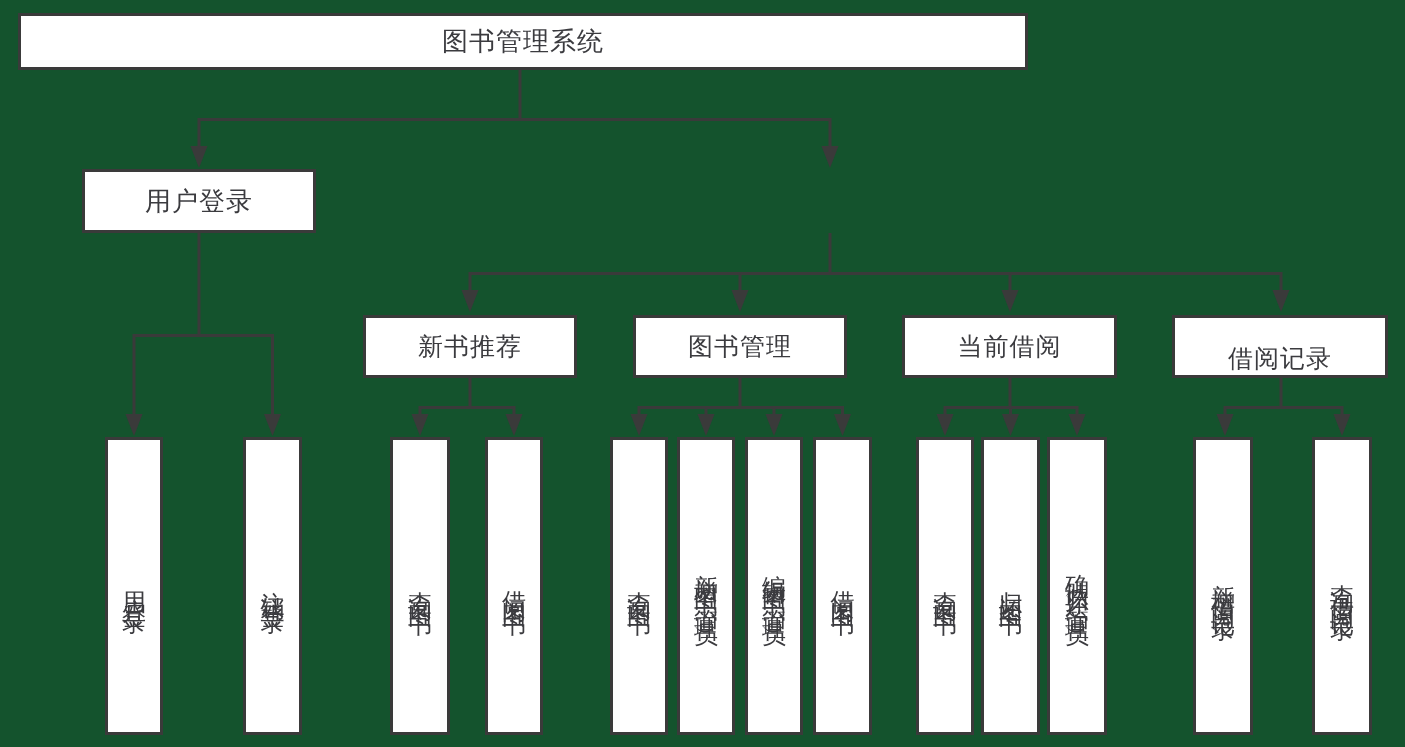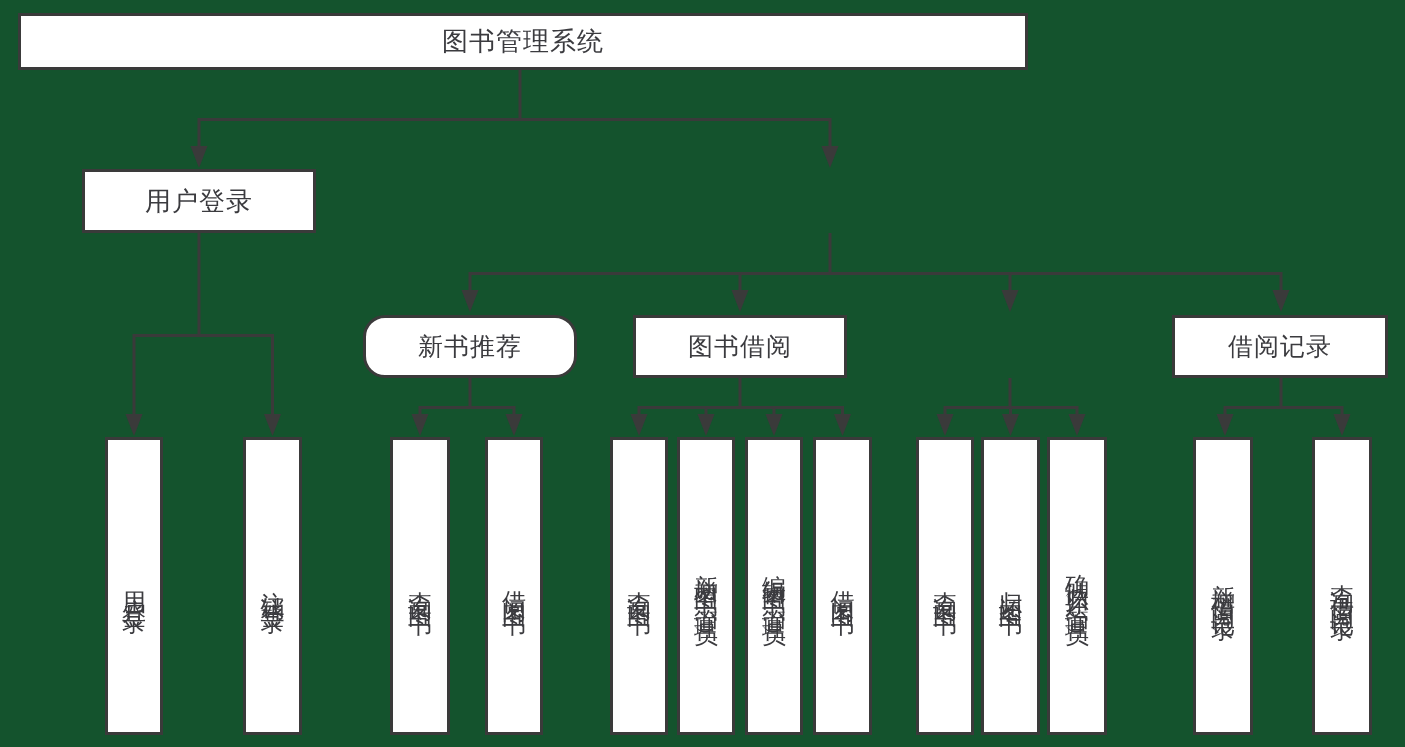--- a/index.html
+++ b/index.html
@@ -40,24 +40,24 @@
     text-orientation: mixed;
     font-size: 24px;
     letter-spacing: 7px;
     line-height: 1;
     color: #3b3b3f;
   }
   
   .n-root            { left: 18px;   top: 13px;  width: 1010px; height: 57px; }
   .n-user-login      { left: 82px;   top: 169px; width: 234px;  height: 64px; }
   .n-book-mgmt       { left: 710px;  top: 168px; width: 237px;  height: 65px; }
-  .n-new-book        { left: 363px;  top: 315px; width: 214px;  height: 63px; border-radius: 22px; }
+  .n-new-book        { left: 363px;  top: 315px; width: 214px;  height: 63px; }
   .n-book-borrow     { left: 633px;  top: 315px; width: 214px;  height: 63px; }
   .n-current-borrow  { left: 902px;  top: 315px; width: 215px;  height: 63px; }
-  .n-borrow-records  { left: 1172px; top: 315px; width: 216px;  height: 63px; }
+  .n-borrow-records  { left: 1172px; top: 315px; width: 216px;  height: 63px; align-items: flex-end; }
   .n-leaf-login      { left: 105px;  top: 437px; width: 58px;   height: 298px; }
   .n-leaf-logout     { left: 243px;  top: 437px; width: 59px;   height: 298px; }
   .n-leaf-query1     { left: 390px;  top: 437px; width: 60px;   height: 298px; }
   .n-leaf-borrow1    { left: 485px;  top: 437px; width: 58px;   height: 298px; }
   .n-leaf-query2     { left: 610px;  top: 437px; width: 58px;   height: 298px; }
   .n-leaf-addbook    { left: 677px;  top: 437px; width: 58px;   height: 298px; }
   .n-leaf-editbook   { left: 745px;  top: 437px; width: 58px;   height: 298px; }
   .n-leaf-borrow2    { left: 813px;  top: 437px; width: 59px;   height: 298px; }
   .n-leaf-query3     { left: 916px;  top: 437px; width: 58px;   height: 298px; }
   .n-leaf-return     { left: 981px;  top: 437px; width: 59px;   height: 298px; }
@@ -128,21 +128,24 @@
   </div>
 
   <div class="box n-user-login">
     <span class="hlabel">用户登录</span>
   </div>
 
   <div class="box level3 n-new-book">
     <span class="hlabel">新书推荐</span>
   </div>
   <div class="box level3 n-book-borrow">
-    <span class="hlabel">图书借阅</span>
+    <span class="hlabel">图书管理</span>
+  </div>
+  <div class="box level3 n-current-borrow">
+    <span class="hlabel">当前借阅</span>
   </div>
   <div class="box level3 n-borrow-records">
     <span class="hlabel">借阅记录</span>
   </div>
 
   <div class="box leaf n-leaf-login">
     <span class="vlabel">用户登录</span>
   </div>
   <div class="box leaf n-leaf-logout">
     <span class="vlabel">注销登录</span>

